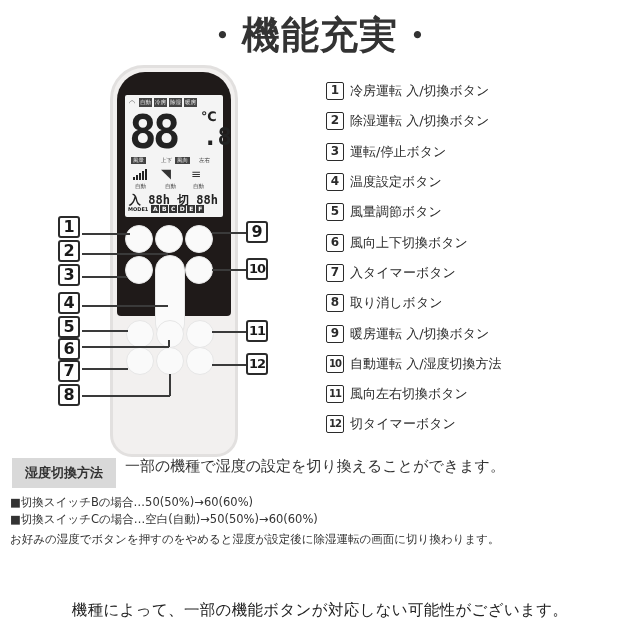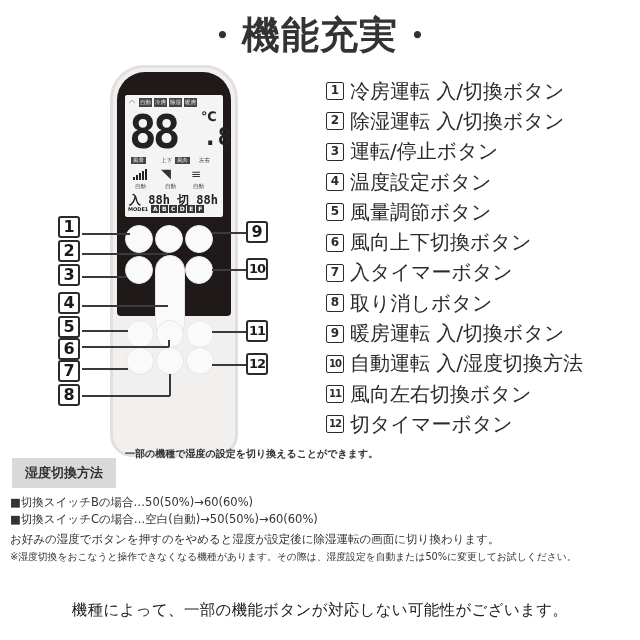--- a/index.html
+++ b/index.html
@@ -34,25 +34,25 @@
     
     .line { position: absolute; background: #3a3a3a; }
     .num { position: absolute; width: 22px; height: 22px; border: 2px solid #2b2b2b; border-radius: 3px; background: #fff; font-size: 16px; font-weight: bold; text-align: center; line-height: 18px; color: #1a1a1a; }
     .num.sm { font-size: 13px; letter-spacing: -1px; }
 
     
     .flist { position: absolute; left: 326px; top: 76px; }
     .fitem { display: flex; align-items: center; height: 30.3px; }
     .fnum { width: 18px; height: 18px; border: 1.5px solid #2b2b2b; border-radius: 2px; font-size: 12px; font-weight: bold; text-align: center; line-height: 15px; margin-right: 6px; flex-shrink: 0; }
     .fnum.sm { font-size: 10px; letter-spacing: -1px; }
-    .ftext { font-size: 20px; color: #2b2b2b; white-space: nowrap; }
+    .ftext { font-size: 13px; color: #2b2b2b; white-space: nowrap; }
 
     
     .note-head { position: absolute; left: 12px; top: 458px; width: 104px; height: 30px; background: #d9d9d9; font-size: 13px; font-weight: bold; color: #333; text-align: center; line-height: 30px; }
-    .note-intro { position: absolute; left: 125px; top: 447px; font-size: 10px; line-height: 14px; color: #333; font-weight: bold; }
+    .note-intro { position: absolute; left: 125px; top: 459px; font-size: 15px; line-height: 14px; color: #333; }
     .note-body { position: absolute; left: 10px; top: 494px; font-size: 11.5px; line-height: 17px; color: #333; white-space: nowrap; }
     .note-body .gap { height: 3px; }
     .note-small { font-size: 9.8px; color: #333; }
     .footer { position: absolute; left: 0; top: 600px; width: 640px; text-align: center; font-size: 15.5px; color: #222; letter-spacing: 0.3px; }
   </style>
 </head>
 <body>
 
 <div class="title">・機能充実・</div>
 
@@ -199,16 +199,15 @@
 
 <div class="note-head">湿度切換方法</div>
 <div class="note-intro">
   <div>一部の機種で湿度の設定を切り換えることができます。</div>
 </div>
 <div class="note-body">
   <div>■切換スイッチBの場合…50(50%)→60(60%)</div>
   <div>■切換スイッチCの場合…空白(自動)→50(50%)→60(60%)</div>
   <div class="gap"></div>
   <div>お好みの湿度でボタンを押すのをやめると湿度が設定後に除湿運転の画面に切り換わります。</div>
-  <div class="note-small">※湿度切換をおこなうと操作できなくなる機種があります。その際は、湿度設定を自動または50%に変更してお試しください。</div>
 </div>
 
 <div class="footer">機種によって、一部の機能ボタンが対応しない可能性がございます。</div>
 
 </body></html>

